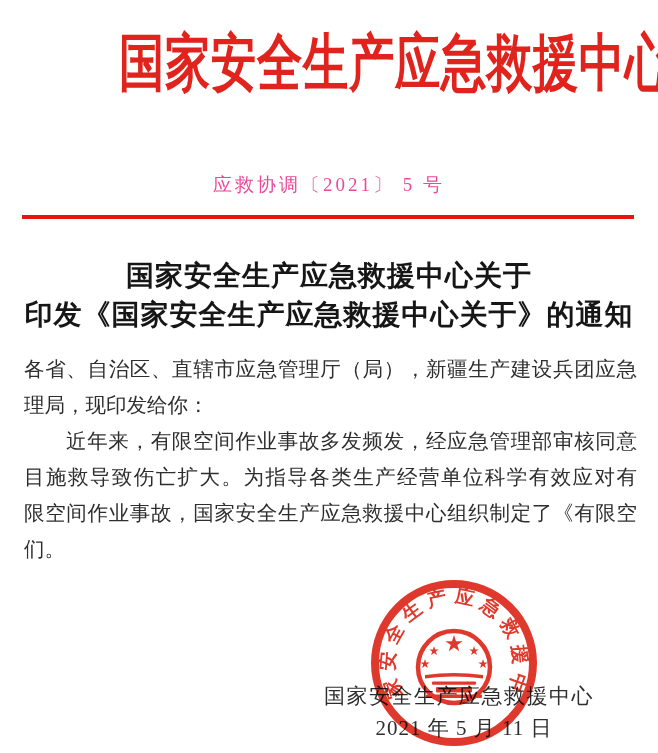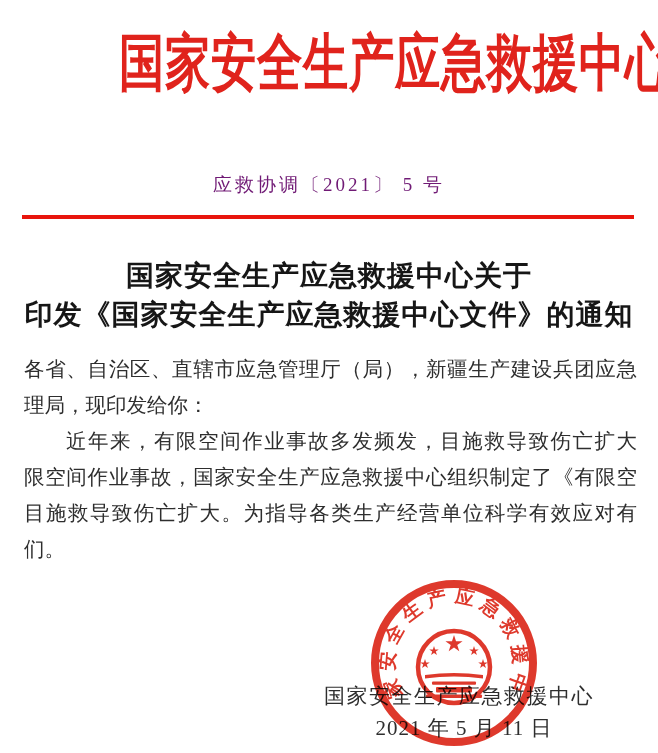--- a/index.html
+++ b/index.html
@@ -30,21 +30,21 @@
     letter-spacing: 1px;
     transform: scaleX(0.73);
     transform-origin: 50% 50%;
   }
 
   
   .doc-number {
     position: absolute; top: 172px; left: 0;
     width: 658px; text-align: center;
     font-size: 19px; line-height: 26px;
-    color: #701a75;
+    color: #ec4899;
     letter-spacing: 3px;
   }
 
   
   .red-line {
     position: absolute; top: 215px; left: 22px;
     width: 612px; height: 4px;
     background: #e8150d;
   }
 
@@ -111,29 +111,29 @@
   <div class="header-title-wrap">
     <span class="header-title">国家安全生产应急救援中心文件</span>
   </div>
 
   <div class="doc-number">应救协调〔2021〕 5 号</div>
 
   <div class="red-line"></div>
 
   <div class="doc-title">
     <div>国家安全生产应急救援中心关于</div>
-    <div>印发《国家安全生产应急救援中心文件》的通知</div>
+    <div>印发《国家安全生产应急救援中心关于》的通知</div>
   </div>
 
   <div class="body-text">
     <div class="body-line full">各省、自治区、直辖市应急管理厅（局），新疆生产建设兵团应急管</div>
     <div class="body-line">理局，现印发给你：</div>
-    <div class="body-line full indent">近年来，有限空间作业事故多发频发，目施救导致伤亡扩大</div>
+    <div class="body-line full indent">近年来，有限空间作业事故多发频发，经应急管理部审核同意</div>
+    <div class="body-line full">目施救导致伤亡扩大。为指导各类生产经营单位科学有效应对有</div>
     <div class="body-line full">限空间作业事故，国家安全生产应急救援中心组织制定了《有限空</div>
-    <div class="body-line full">目施救导致伤亡扩大。为指导各类生产经营单位科学有效应对有</div>
     <div class="body-line">们。</div>
   </div>
 
   <div class="signature-name">国家安全生产应急救援中心</div>
   <div class="signature-date">2021 年 5 月 11 日</div>
 
   <div class="seal">
     <svg width="176" height="176" viewBox="0 0 176 176" xmlns="http://www.w3.org/2000/svg">
 
       <circle cx="88" cy="88" r="79" fill="none" stroke="#dc2a1c" stroke-width="8"></circle>

